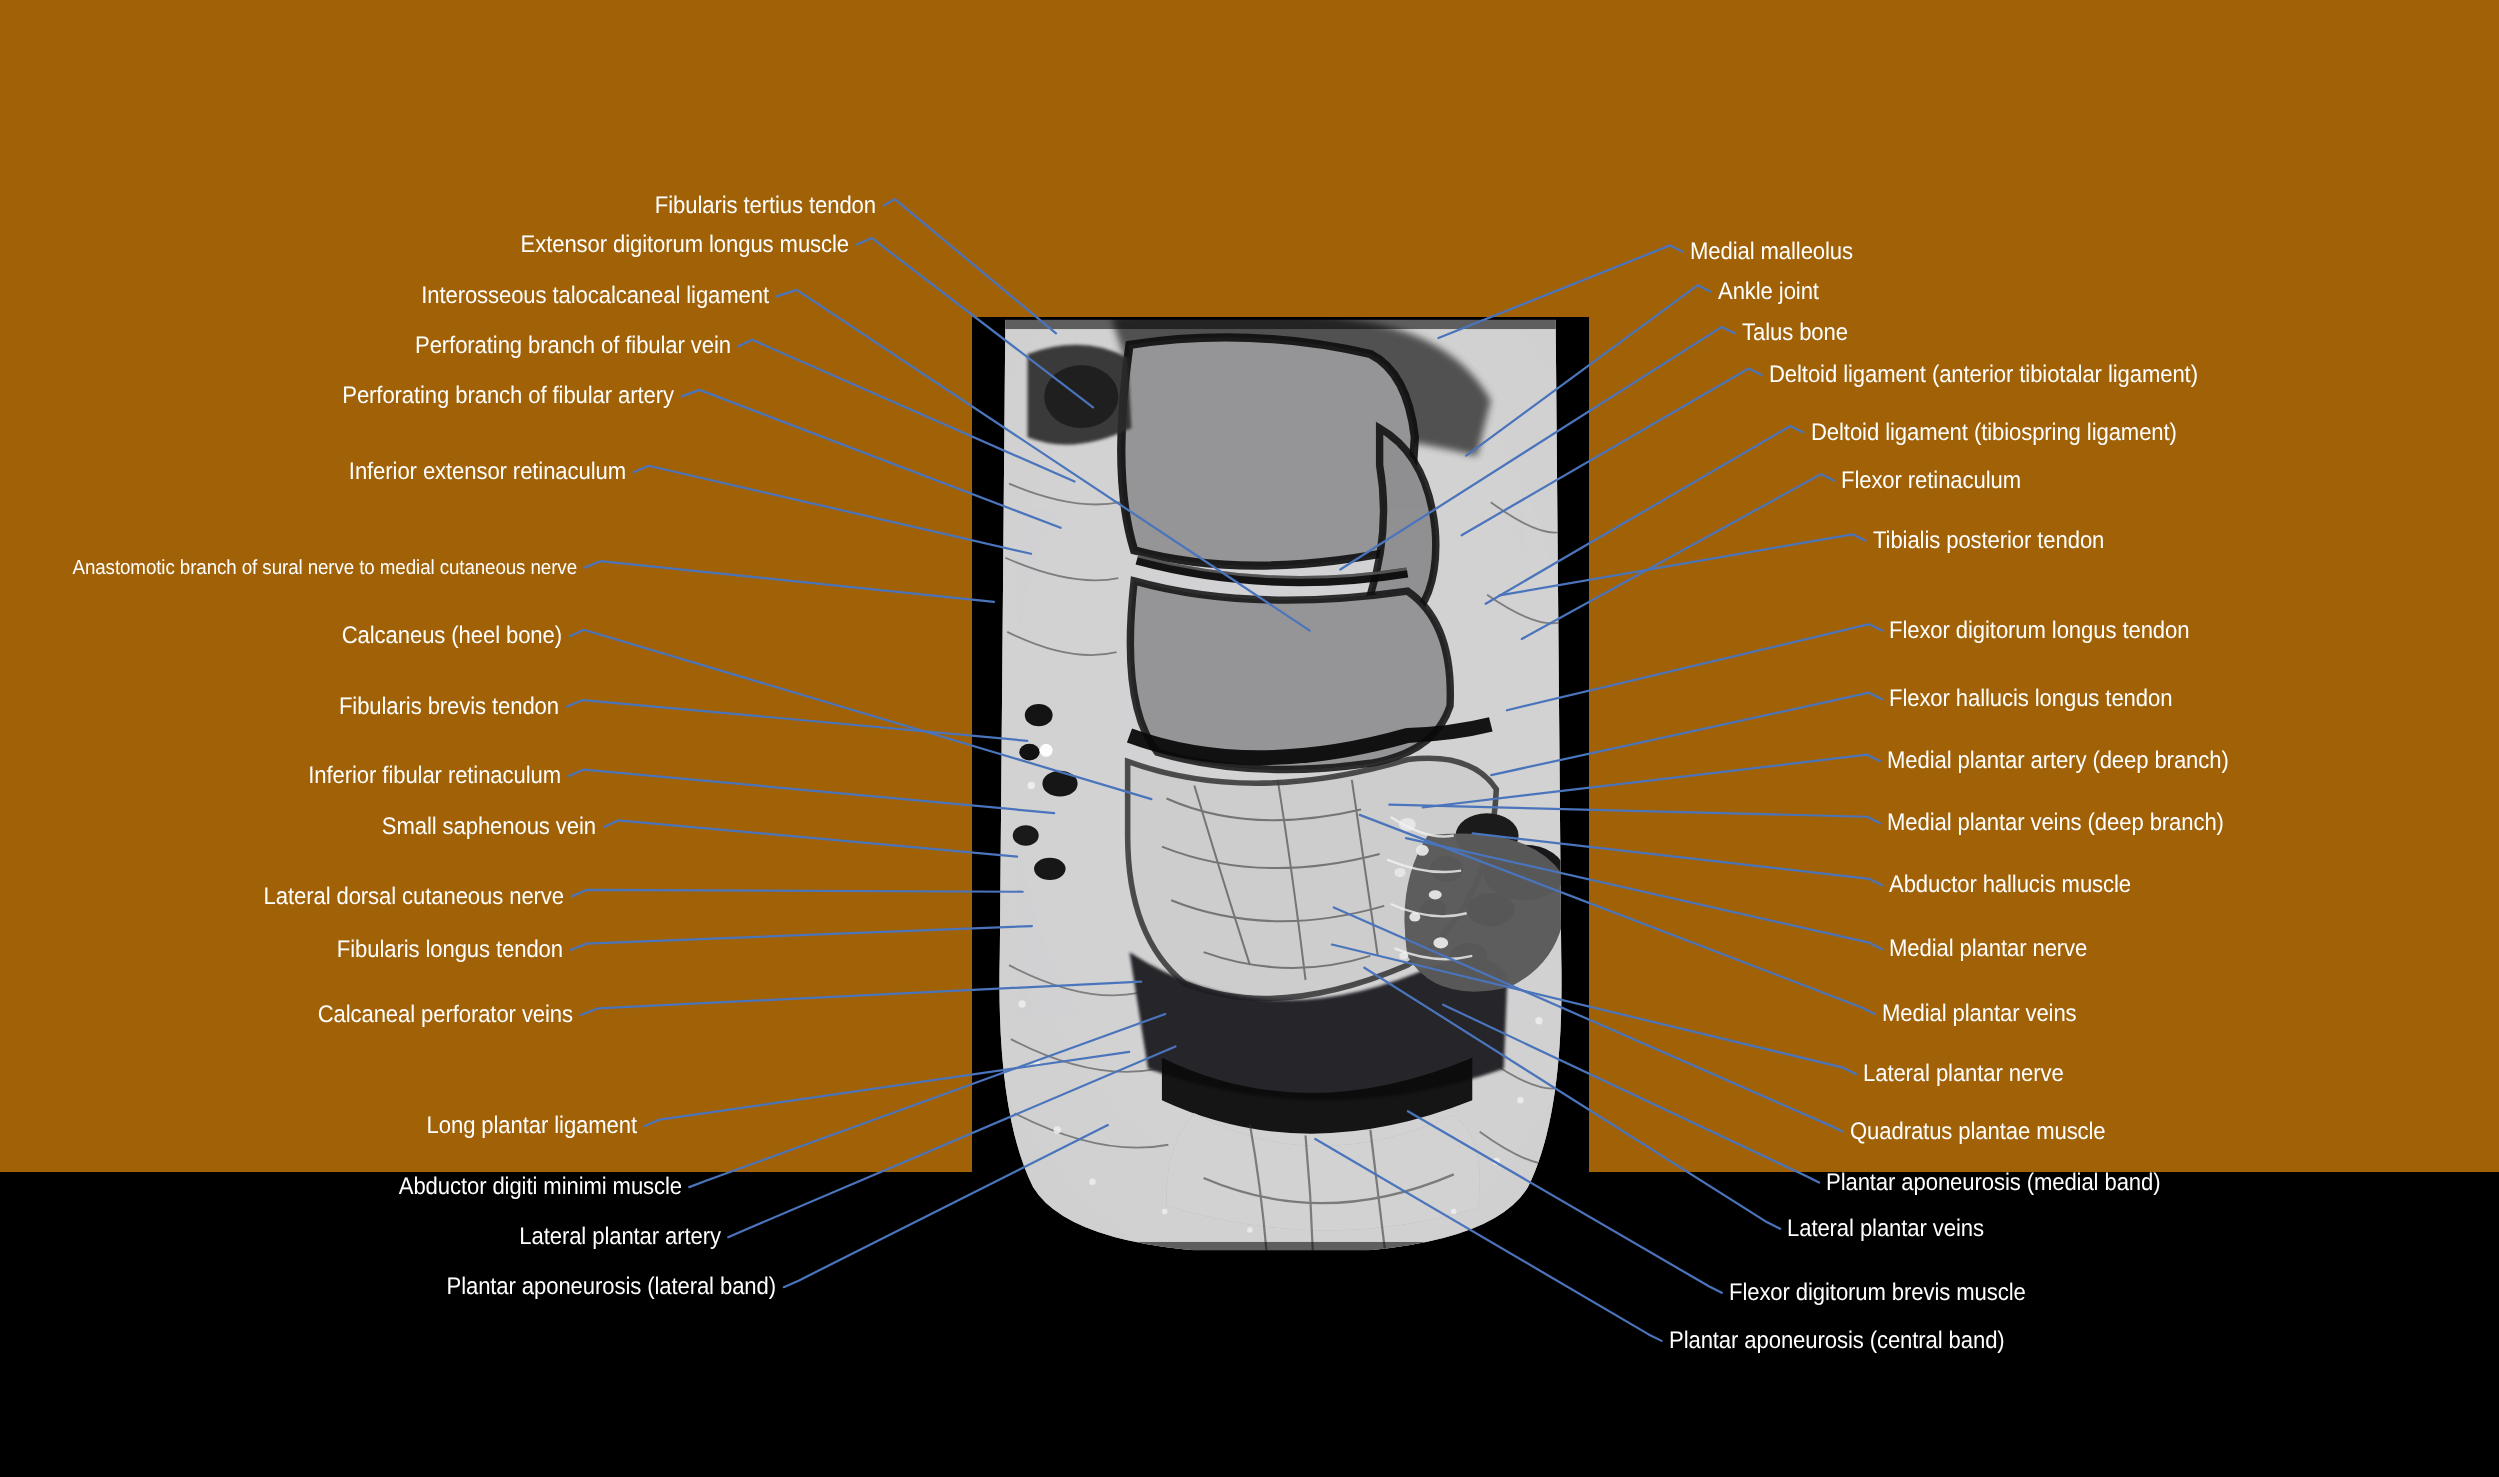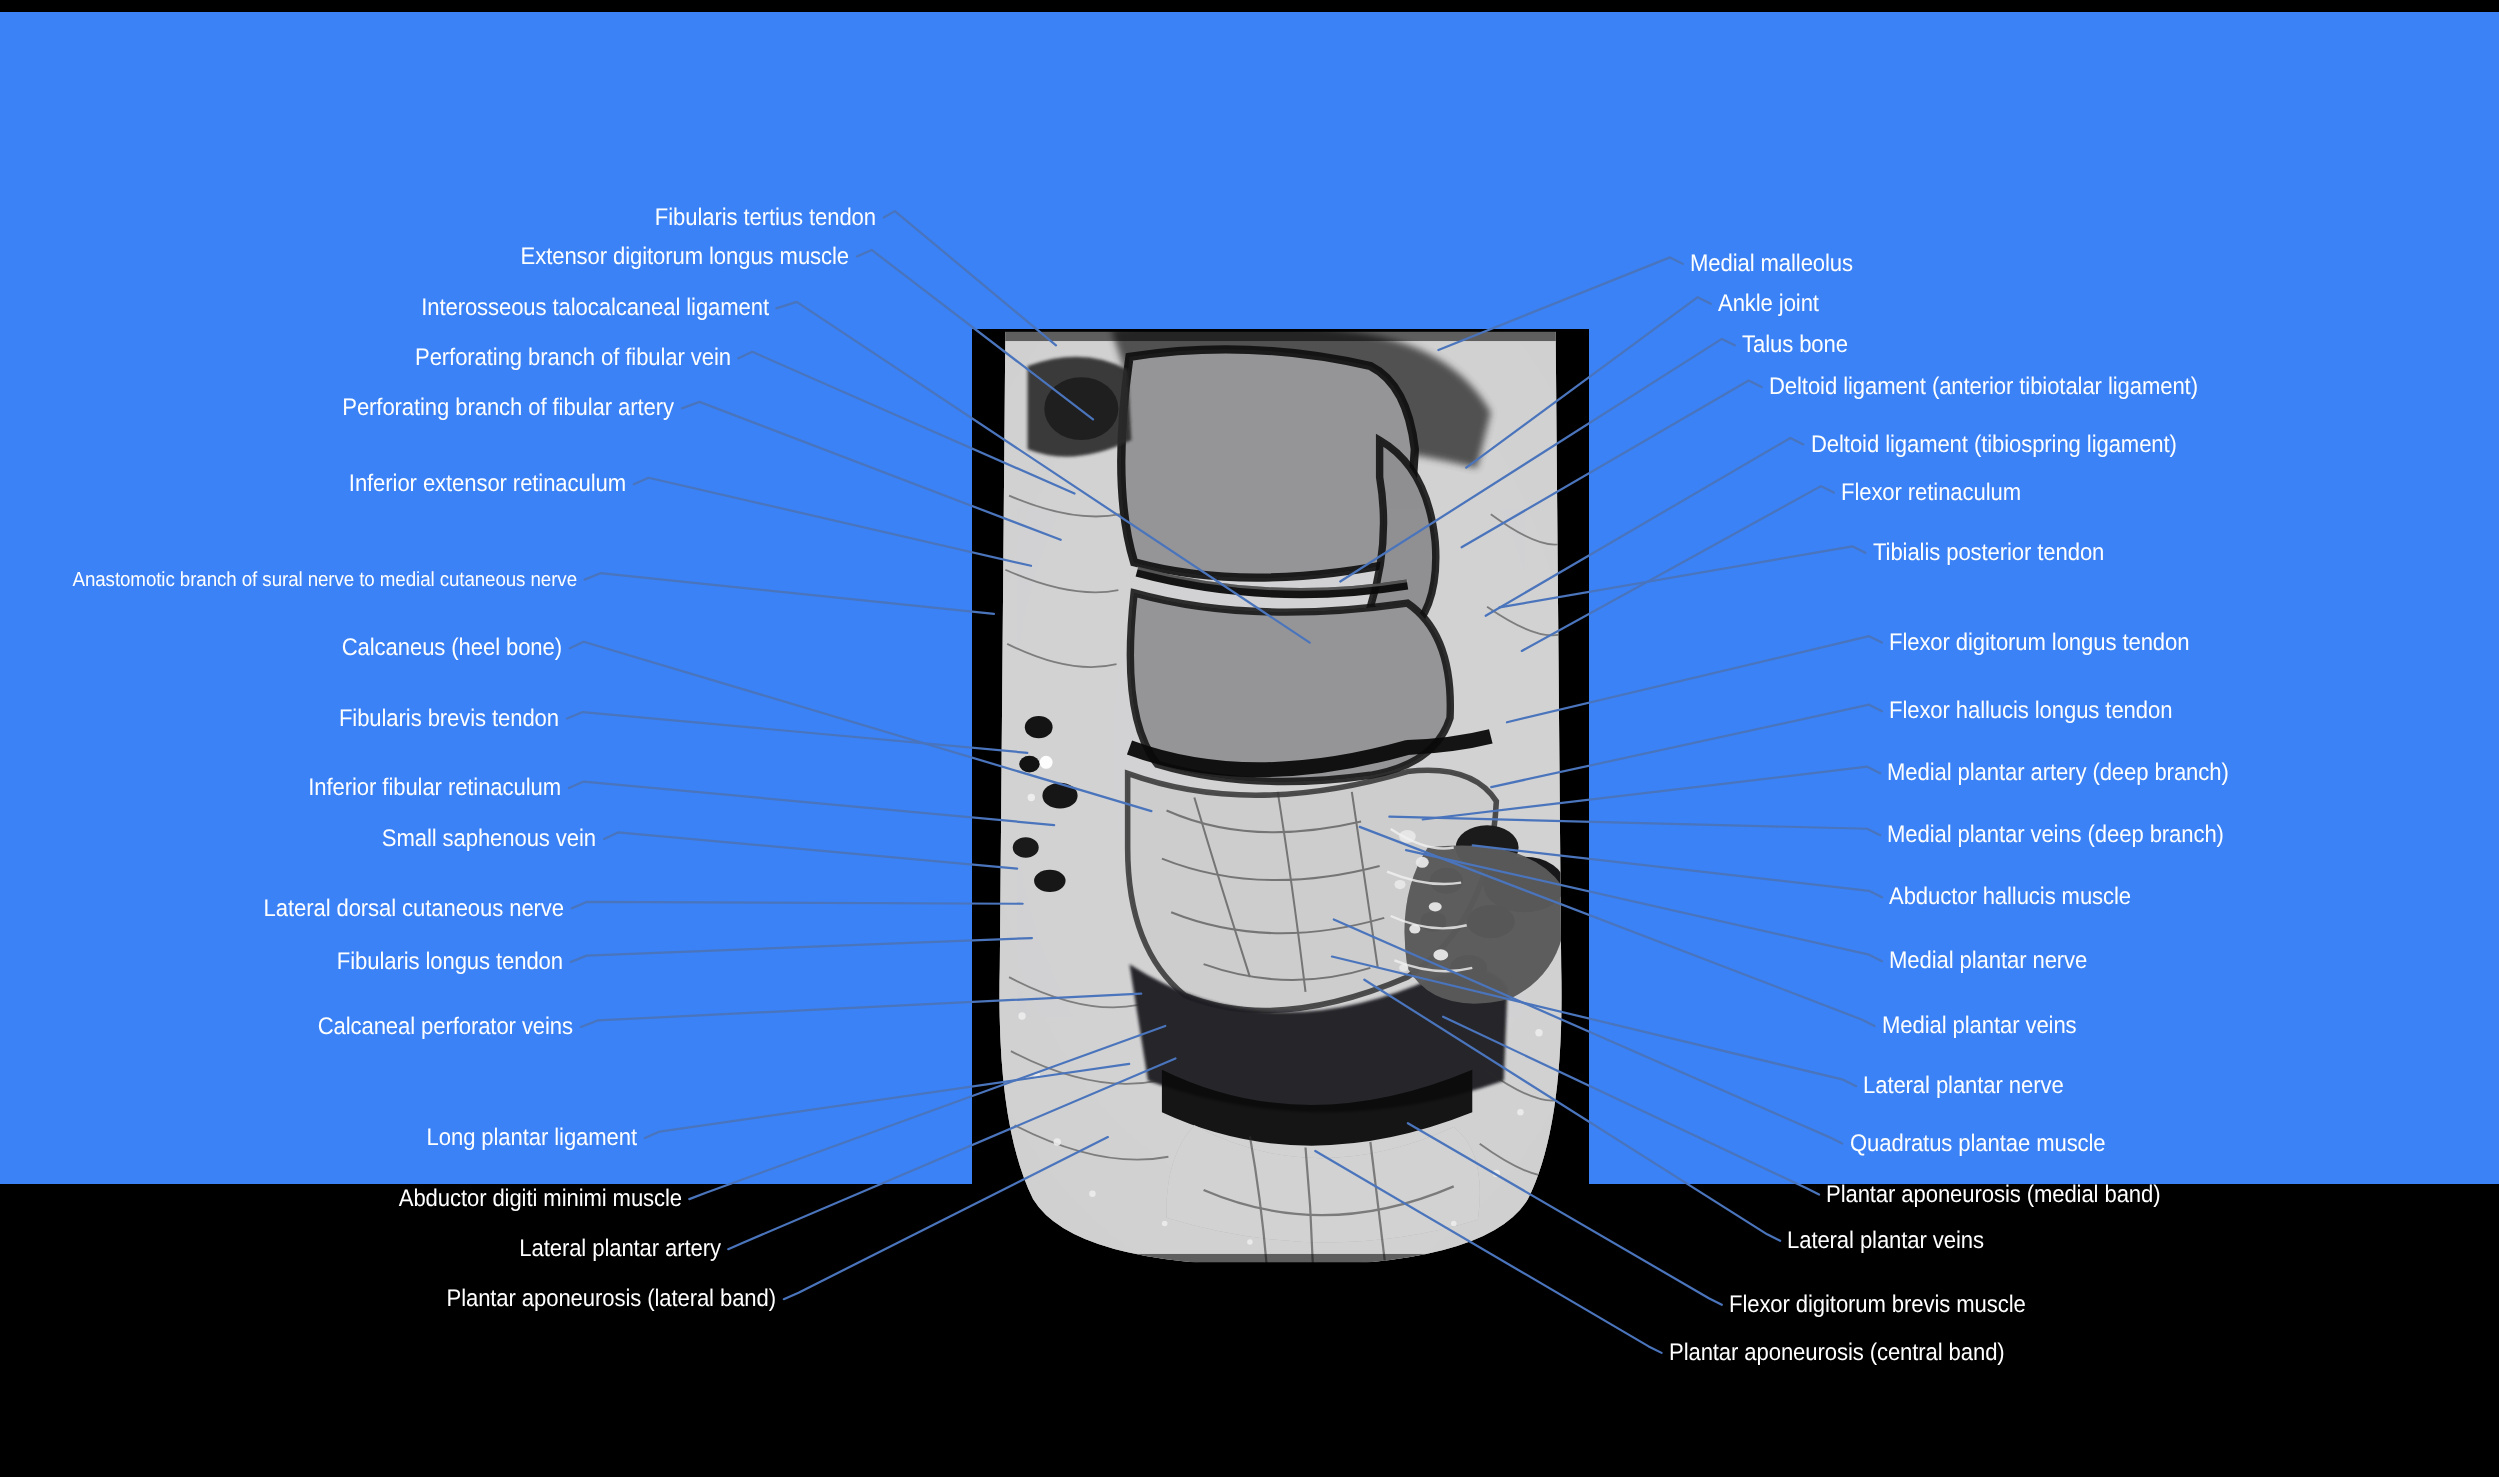--- a/index.html
+++ b/index.html
@@ -2,21 +2,21 @@
 <html style="font-size:15px"><head>
 <meta charset="utf-8">
 <title>Ankle MRI Anatomy</title>
 <style>
   html,body{margin:0;padding:0;background:#000;}
   body{
     width:2500px;height:1477px;position:relative;overflow:hidden;
     font-family:"Liberation Sans","DejaVu Sans",sans-serif;
     background:#000;
   }
-  #stage{position:absolute;inset:0;width:2500px;height:1172px;background:#3b82f6;margin-top:12px;}
+  #stage{position:absolute;inset:0;width:2500px;height:1172px;background:#a16207;}
 
   
   #scan-wrap{
     position:absolute;left:972px;top:317px;width:617px;height:937px;
     overflow:hidden;background:#000;
   }
   #scan-svg{position:absolute;left:0;top:0;width:617px;height:937px;display:block;}
 
   
   #leaders{position:absolute;left:0;top:0;width:2500px;height:1477px;pointer-events:none;}

